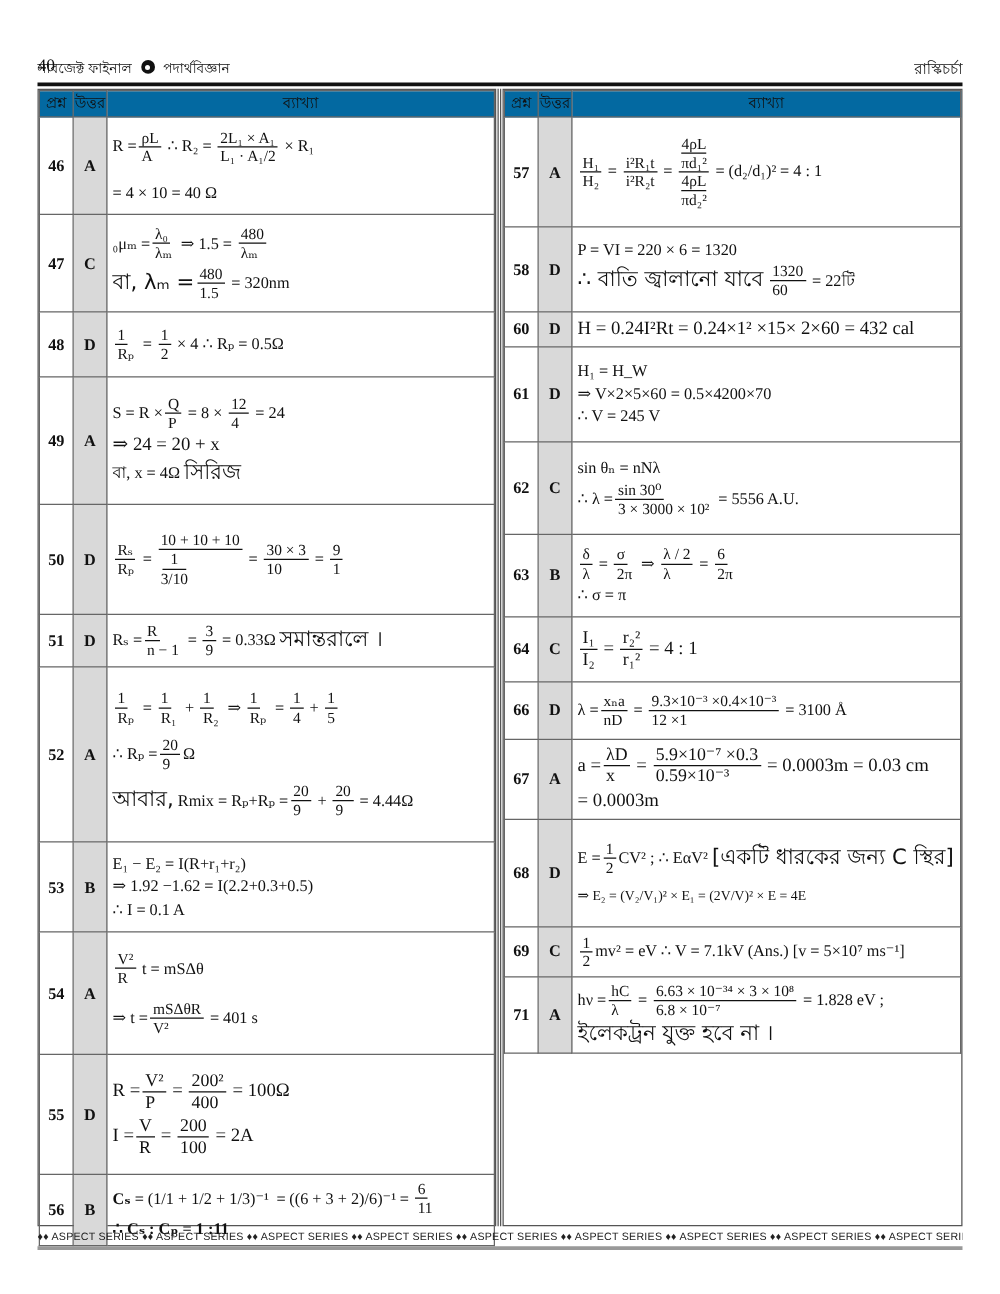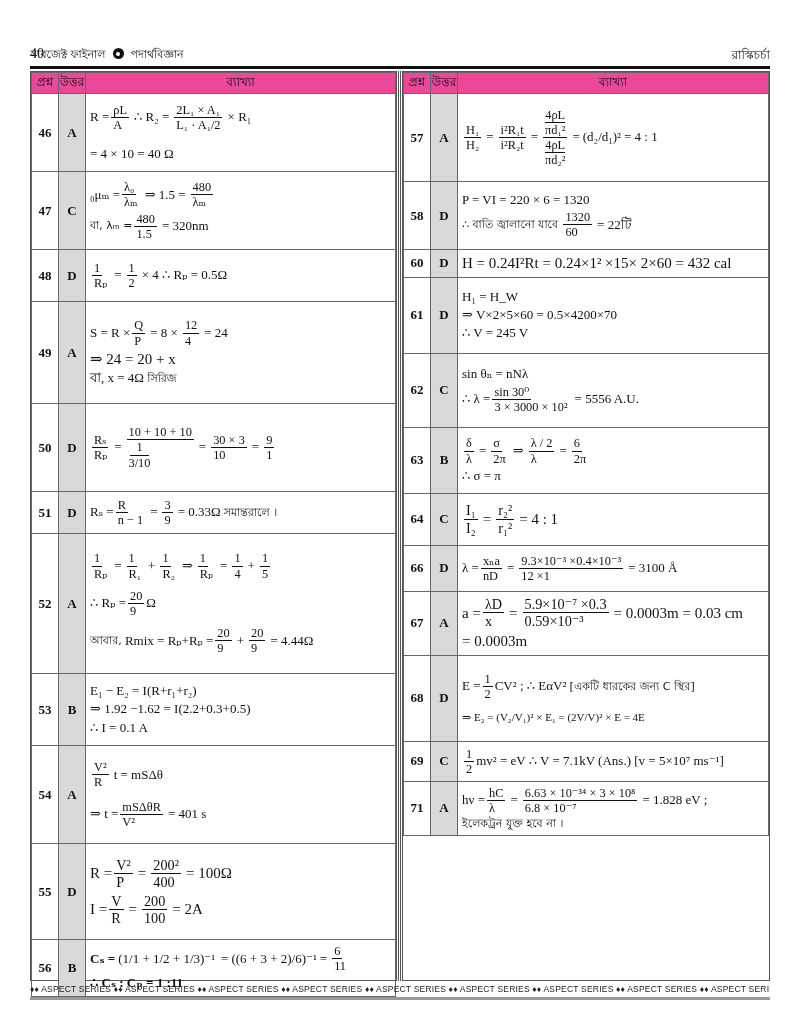--- a/index.html
+++ b/index.html
@@ -14,33 +14,33 @@
   .page-chapter { position: absolute; right: 0; top: 2px; font-size: 12px; font-family: "DejaVu Sans", sans-serif; }
   .header-rule { position: absolute; left: 30px; top: 66px; width: 740px; height: 3px; background: #111; }
 
   .col { position: absolute; top: 71px; border: 1px solid #555; background: #fff; }
   .col.left { left: 30px; width: 367px; height: 910px; }
   .col.right { left: 402px; width: 368px; height: 910px; }
   .col-sep { position: absolute; left: 398px; top: 71px; width: 3px; height: 910px; border-left: 1px solid #555; border-right: 1px solid #555; }
 
   table { border-collapse: collapse; width: 100%; table-layout: fixed; }
   th, td { border: 1px solid #666; }
-  th { background: #ec4899; font-weight: normal; font-size: 12px; font-family: "DejaVu Sans", sans-serif; height: 18px; padding: 0; }
+  th { background: #0369a1; font-weight: normal; font-size: 12px; font-family: "DejaVu Sans", sans-serif; height: 18px; padding: 0; }
   td.num { width: 27px; text-align: center; font-weight: bold; font-size: 13px; vertical-align: middle; }
   td.ans { width: 27px; text-align: center; font-weight: bold; font-size: 13px; background: #d9d9d9; vertical-align: middle; }
   col.c-num { width: 27px; }
   col.c-ans { width: 27px; }
   td.exp { padding: 2px 4px; font-size: 13px; vertical-align: middle; line-height: 1.25; }
   .line { display: flex; align-items: center; flex-wrap: nowrap; white-space: nowrap; margin: 2px 0; }
   .line.big { font-size: 15px; }
   .frac { display: inline-flex; flex-direction: column; align-items: flex-start; vertical-align: middle; margin: 0 2px; font-size: 0.95em; }
   .frac > span { display: block; padding: 0 2px; line-height: 1.15; }
   .frac > span:first-child { border-bottom: 1px solid #111; }
   .op { margin: 0 3px; }
-  .bn { font-family: "DejaVu Sans", sans-serif; font-size: 11px; }
+  .bn { font-family: "DejaVu Sans", sans-serif; font-size: 17px; }
 
   .footer-band { position: absolute; left: 30px; top: 984px; width: 740px; height: 12px; font-family: "Liberation Sans", sans-serif; font-size: 8.5px; letter-spacing: 0.2px; white-space: nowrap; overflow: hidden; color: #222; }
   .footer-rule { position: absolute; left: 30px; top: 997px; width: 740px; height: 3px; background: #999; }
 </style>
 </head>
 <body>
 
 <div class="page-header">
   <span class="page-num">40</span>
   <div class="page-title">

